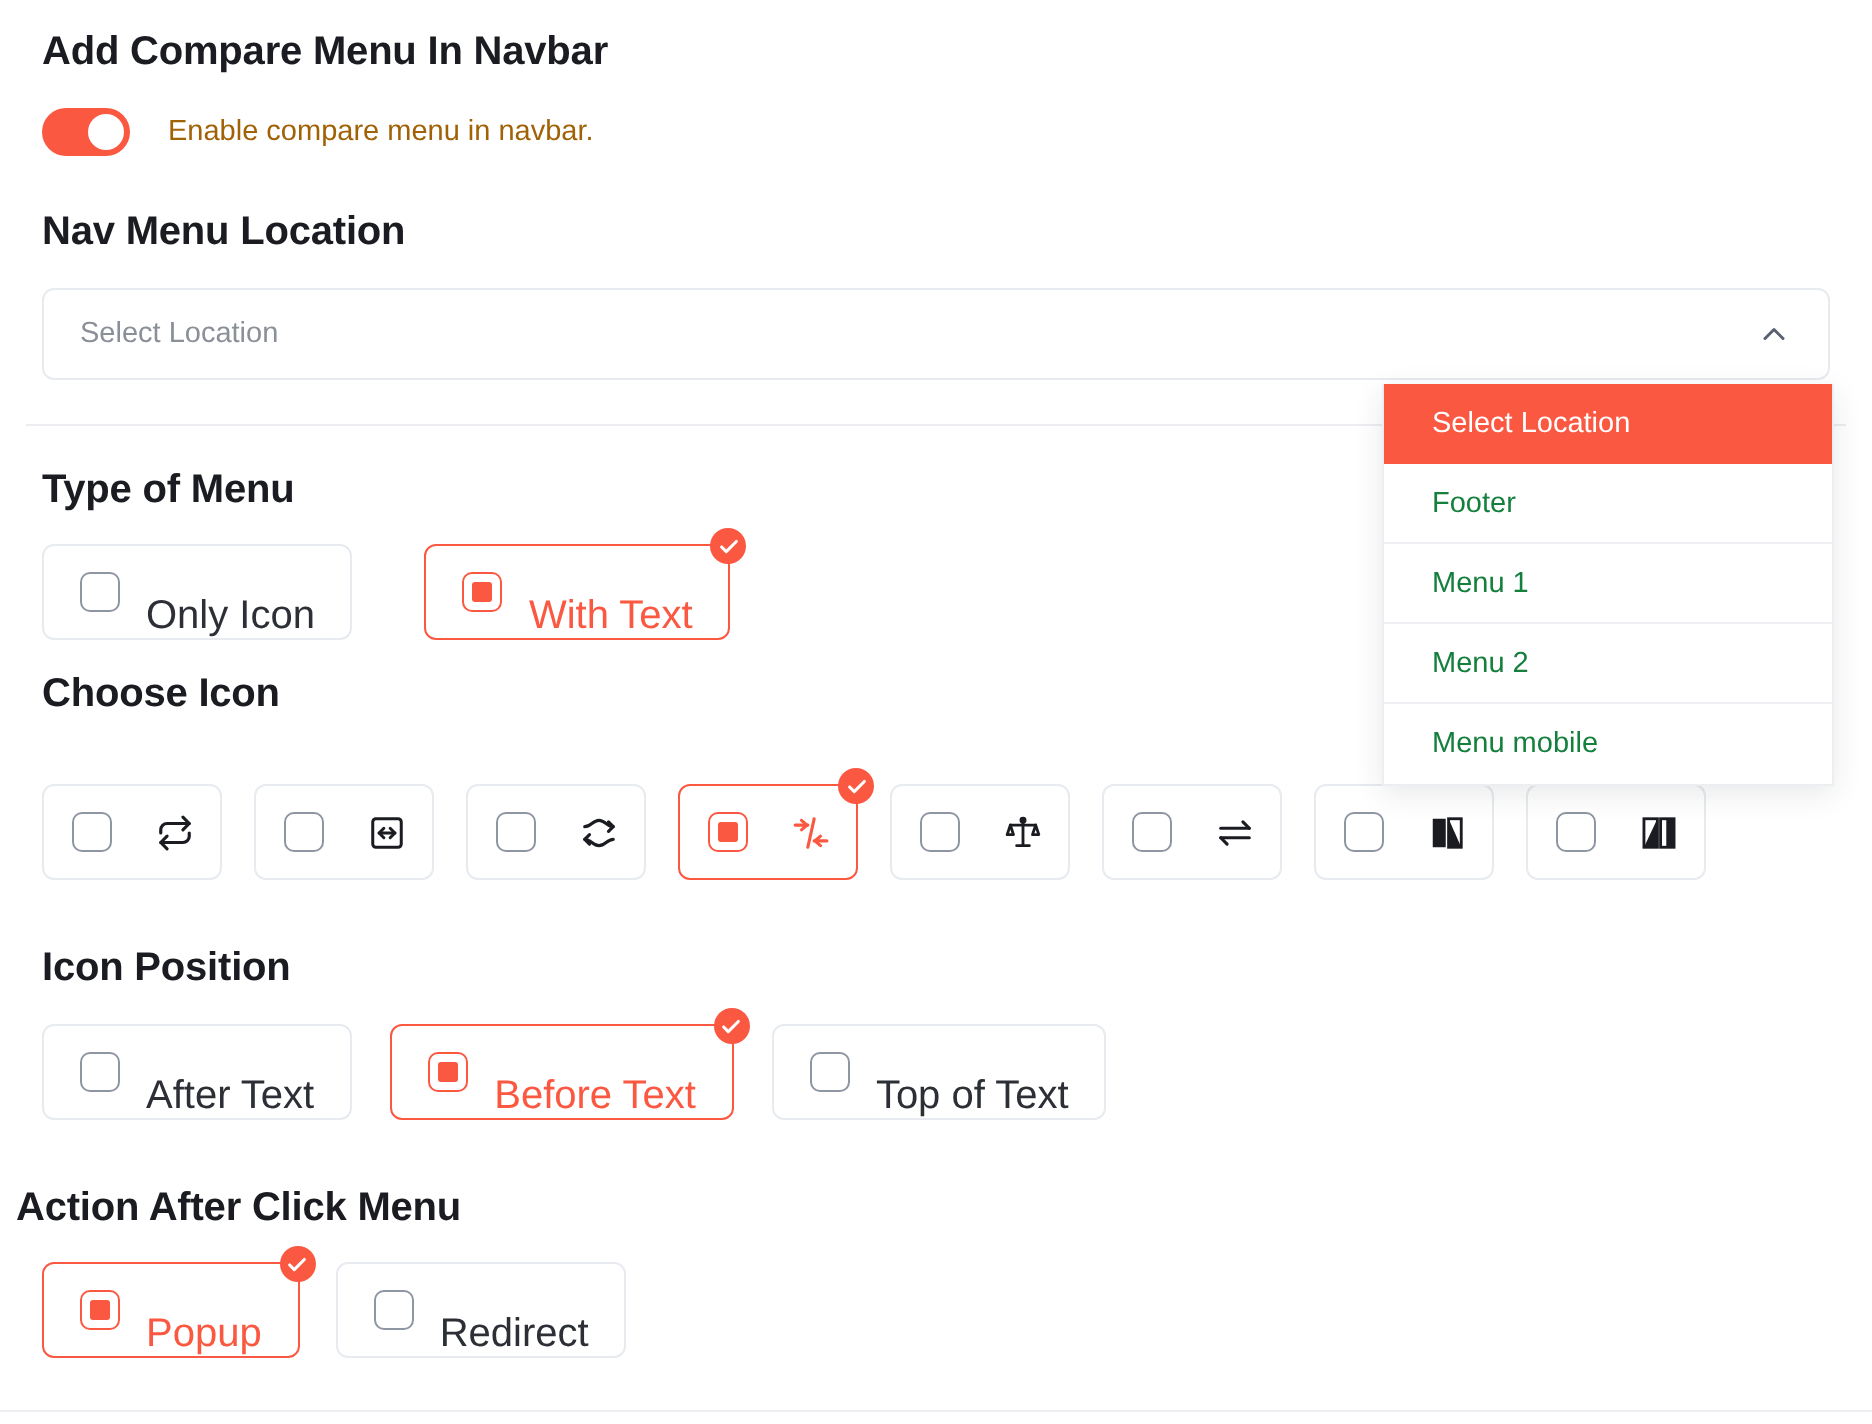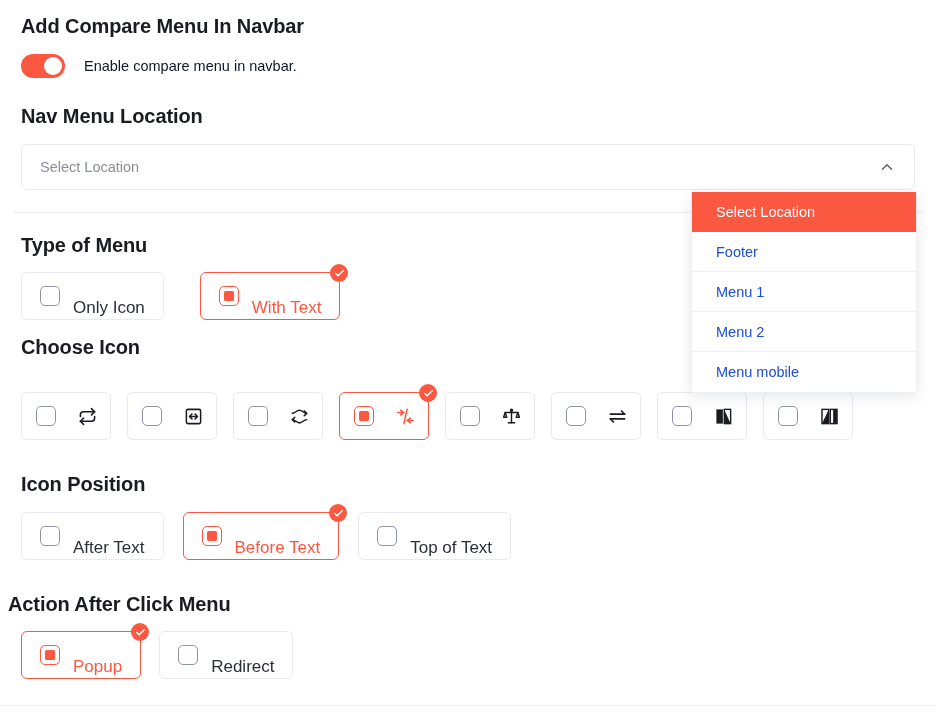--- a/index.html
+++ b/index.html
@@ -38,21 +38,21 @@
     position: absolute;
     top: 3px;
     left: 23px;
     width: 18px;
     height: 18px;
     border-radius: 50%;
     background: #ffffff;
   }
   .toggle-label {
     font-size: 14.5px;
-    color: #0f172a;
+    color: #a16207;
   }
 
   
   .select-box {
     height: 46px;
     border: 1px solid #e7eaef;
     border-radius: 6px;
     background: #fff;
     display: flex;
     align-items: center;
@@ -83,21 +83,21 @@
     border-top: none;
     box-shadow: 0 4px 14px rgba(30,35,45,0.10);
     z-index: 40;
   }
   .dd-item {
     height: 40px;
     display: flex;
     align-items: center;
     padding-left: 24px;
     font-size: 14.5px;
-    color: #1d4ed8;
+    color: #15803d;
     border-bottom: 1px solid #eef0f3;
     cursor: pointer;
     background: #fff;
   }
   .dd-item:last-child { border-bottom: none; }
   .dd-item.active {
     background: #FB5842;
     color: #ffffff;
     border-bottom-color: #FB5842;
   }
@@ -129,21 +129,21 @@
   .opt-card.selected .cbx { border-color: #FB5842; }
   .cbx i {
     display: none;
     width: 10px; height: 10px;
     background: #FB5842;
     border-radius: 1.5px;
   }
   .opt-card.selected .cbx i { display: block; }
 
   .opt-label {
-    font-size: 17px;
+    font-size: 20px;
     color: #2c2f36;
     white-space: nowrap;
     margin-top: 24px;
   }
   .opt-card.selected .opt-label { color: #FB5842; }
 
   .badge {
     position: absolute;
     top: -9px;
     right: -9px;

